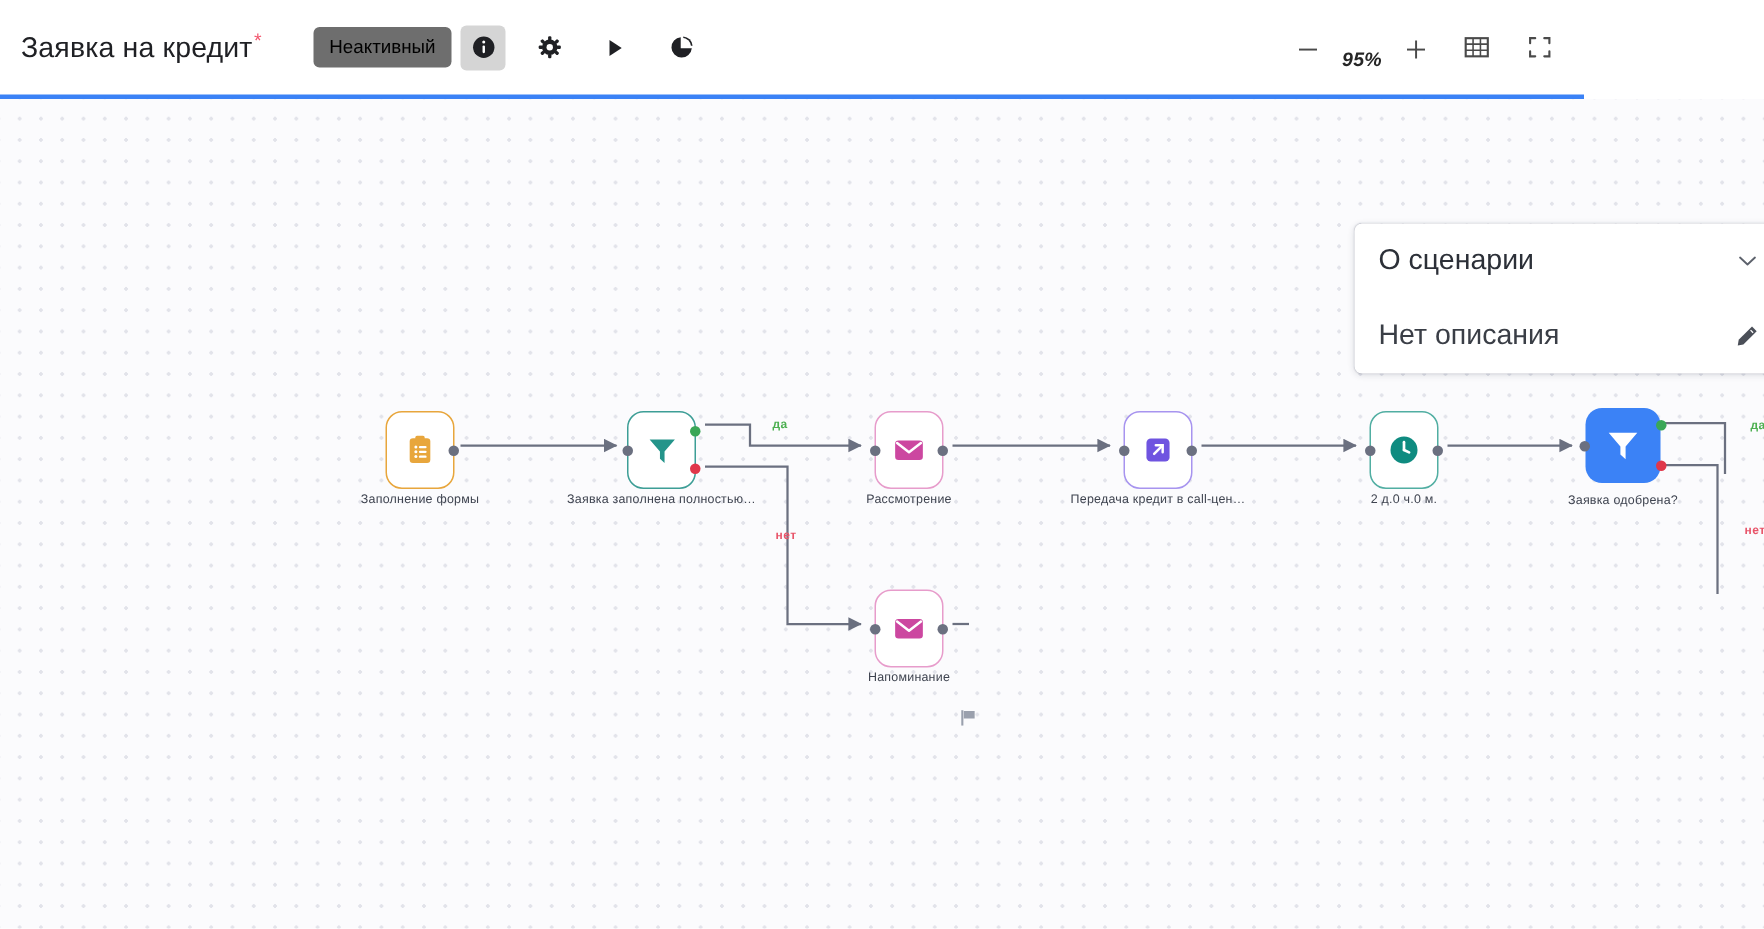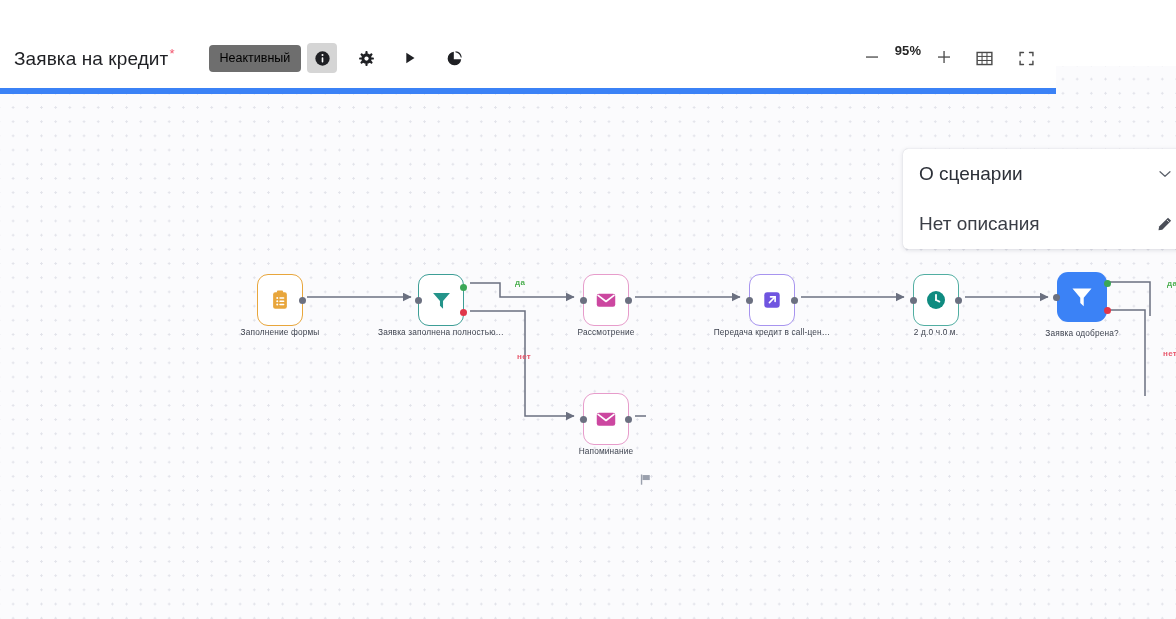--- a/index.html
+++ b/index.html
@@ -9,24 +9,23 @@
     overflow: hidden;
     font-family: "Liberation Sans", "DejaVu Sans", sans-serif;
     background: #ffffff;
   }
 
   
   #header {
     position: absolute; left: 0; top: 0;
     width: 1056px; height: 66px;
     background: #ffffff;
-    border-bottom: 6px solid #3b82f6;
+    border-bottom: 3px solid #3b82f6;
     display: flex; align-items: center;
     z-index: 30;
-    margin-top: 28px;
   }
   #app-title {
     font-size: 19px; color: #1f2024; font-weight: 400;
     margin-left: 14px; letter-spacing: .1px;
     white-space: nowrap;
   }
   #title-asterisk {
     color: #f2556d; font-size: 13px;
     vertical-align: super; margin-left: 1px;
   }
@@ -42,21 +41,21 @@
     display: flex; align-items: center; justify-content: center;
     border-radius: 4px; cursor: pointer;
     background: transparent;
   }
   .tb-btn.active { background: #d5d5d5; }
   .tb-btn.spaced { margin-left: 14px; }
 
   
   #header-right {
     margin-left: auto; margin-right: 14px;
-    display: flex; align-items: flex-start;
+    display: flex; align-items: flex-end; font-style: italic;
   }
   .zoom-btn {
     width: 28px; height: 28px;
     display: flex; align-items: center; justify-content: center;
     cursor: pointer; color: #4a4a4a;
     font-size: 19px; line-height: 1;
   }
   #zoom-level {
     font-size: 13px; font-weight: 700; color: #262626;
     min-width: 44px; text-align: center;

